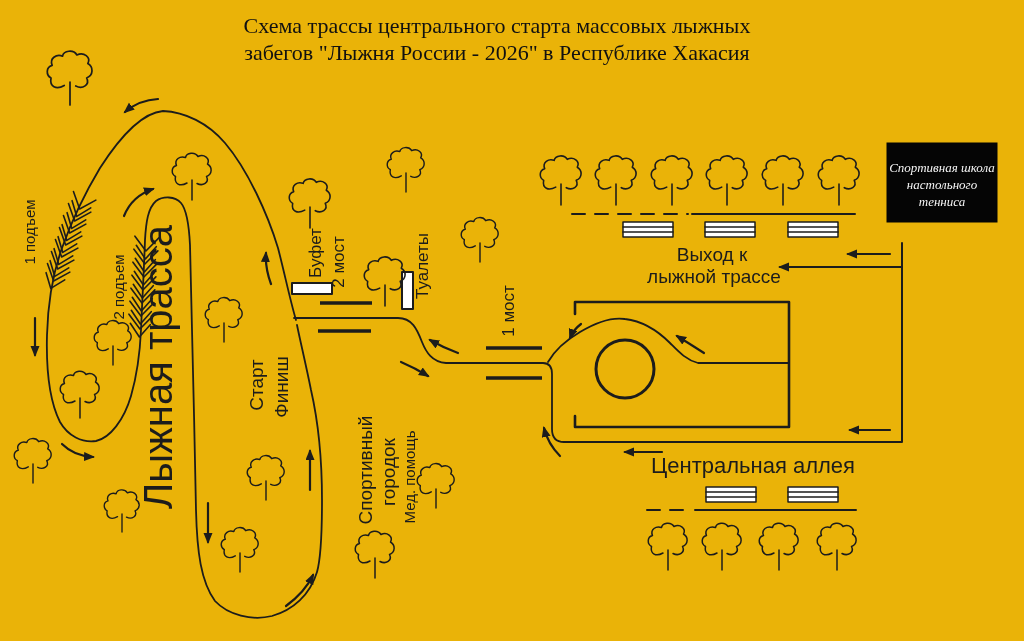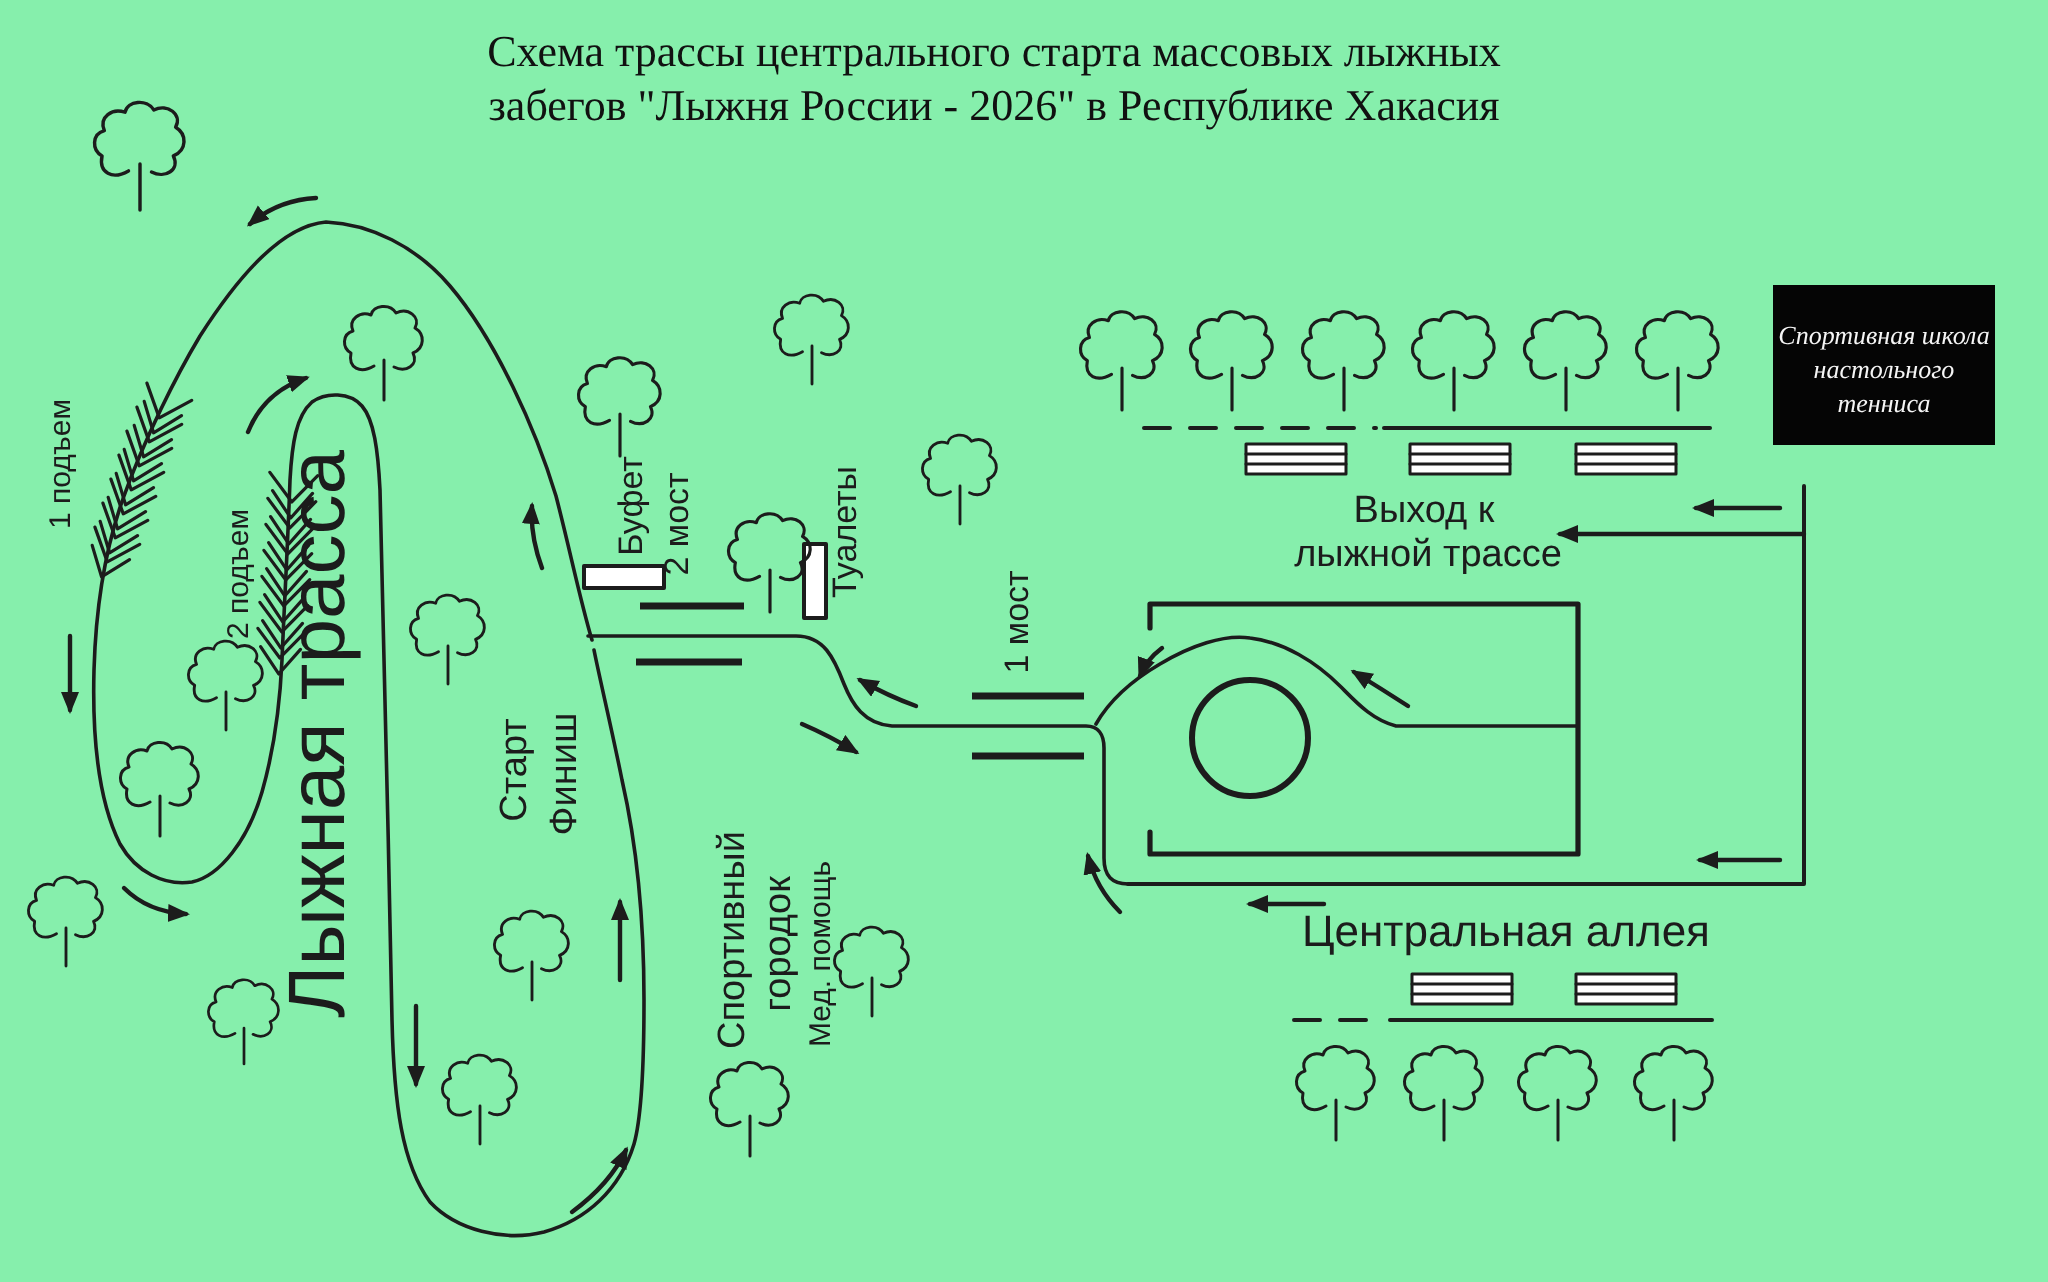--- a/index.html
+++ b/index.html
@@ -1,16 +1,16 @@
 <!DOCTYPE html>
 <html><head>
 <meta charset="utf-8">
 <style>
   html,body{margin:0;padding:0;background:#e9e9e9;}
-  .page{position:relative;width:1024px;height:641px;background:#86efac;overflow:hidden;
+  .page{position:relative;width:1024px;height:641px;background:#eab308;overflow:hidden;
         font-family:"Liberation Sans",sans-serif;}
   svg{position:absolute;left:0;top:0;}
   .stroke{stroke:#1c1c1c;fill:none;stroke-linecap:round;stroke-linejoin:round;}
   .trail{stroke-width:1.8;}
   .thin{stroke-width:1.5;}
   .edge{stroke-width:2;}
   .bld{stroke-width:2;fill:#ffffff;}
   .rect-b{stroke-width:2.6;}
   .bridge{stroke-width:3.6;stroke-linecap:butt;}
   .arrow{stroke-width:2.2;}

